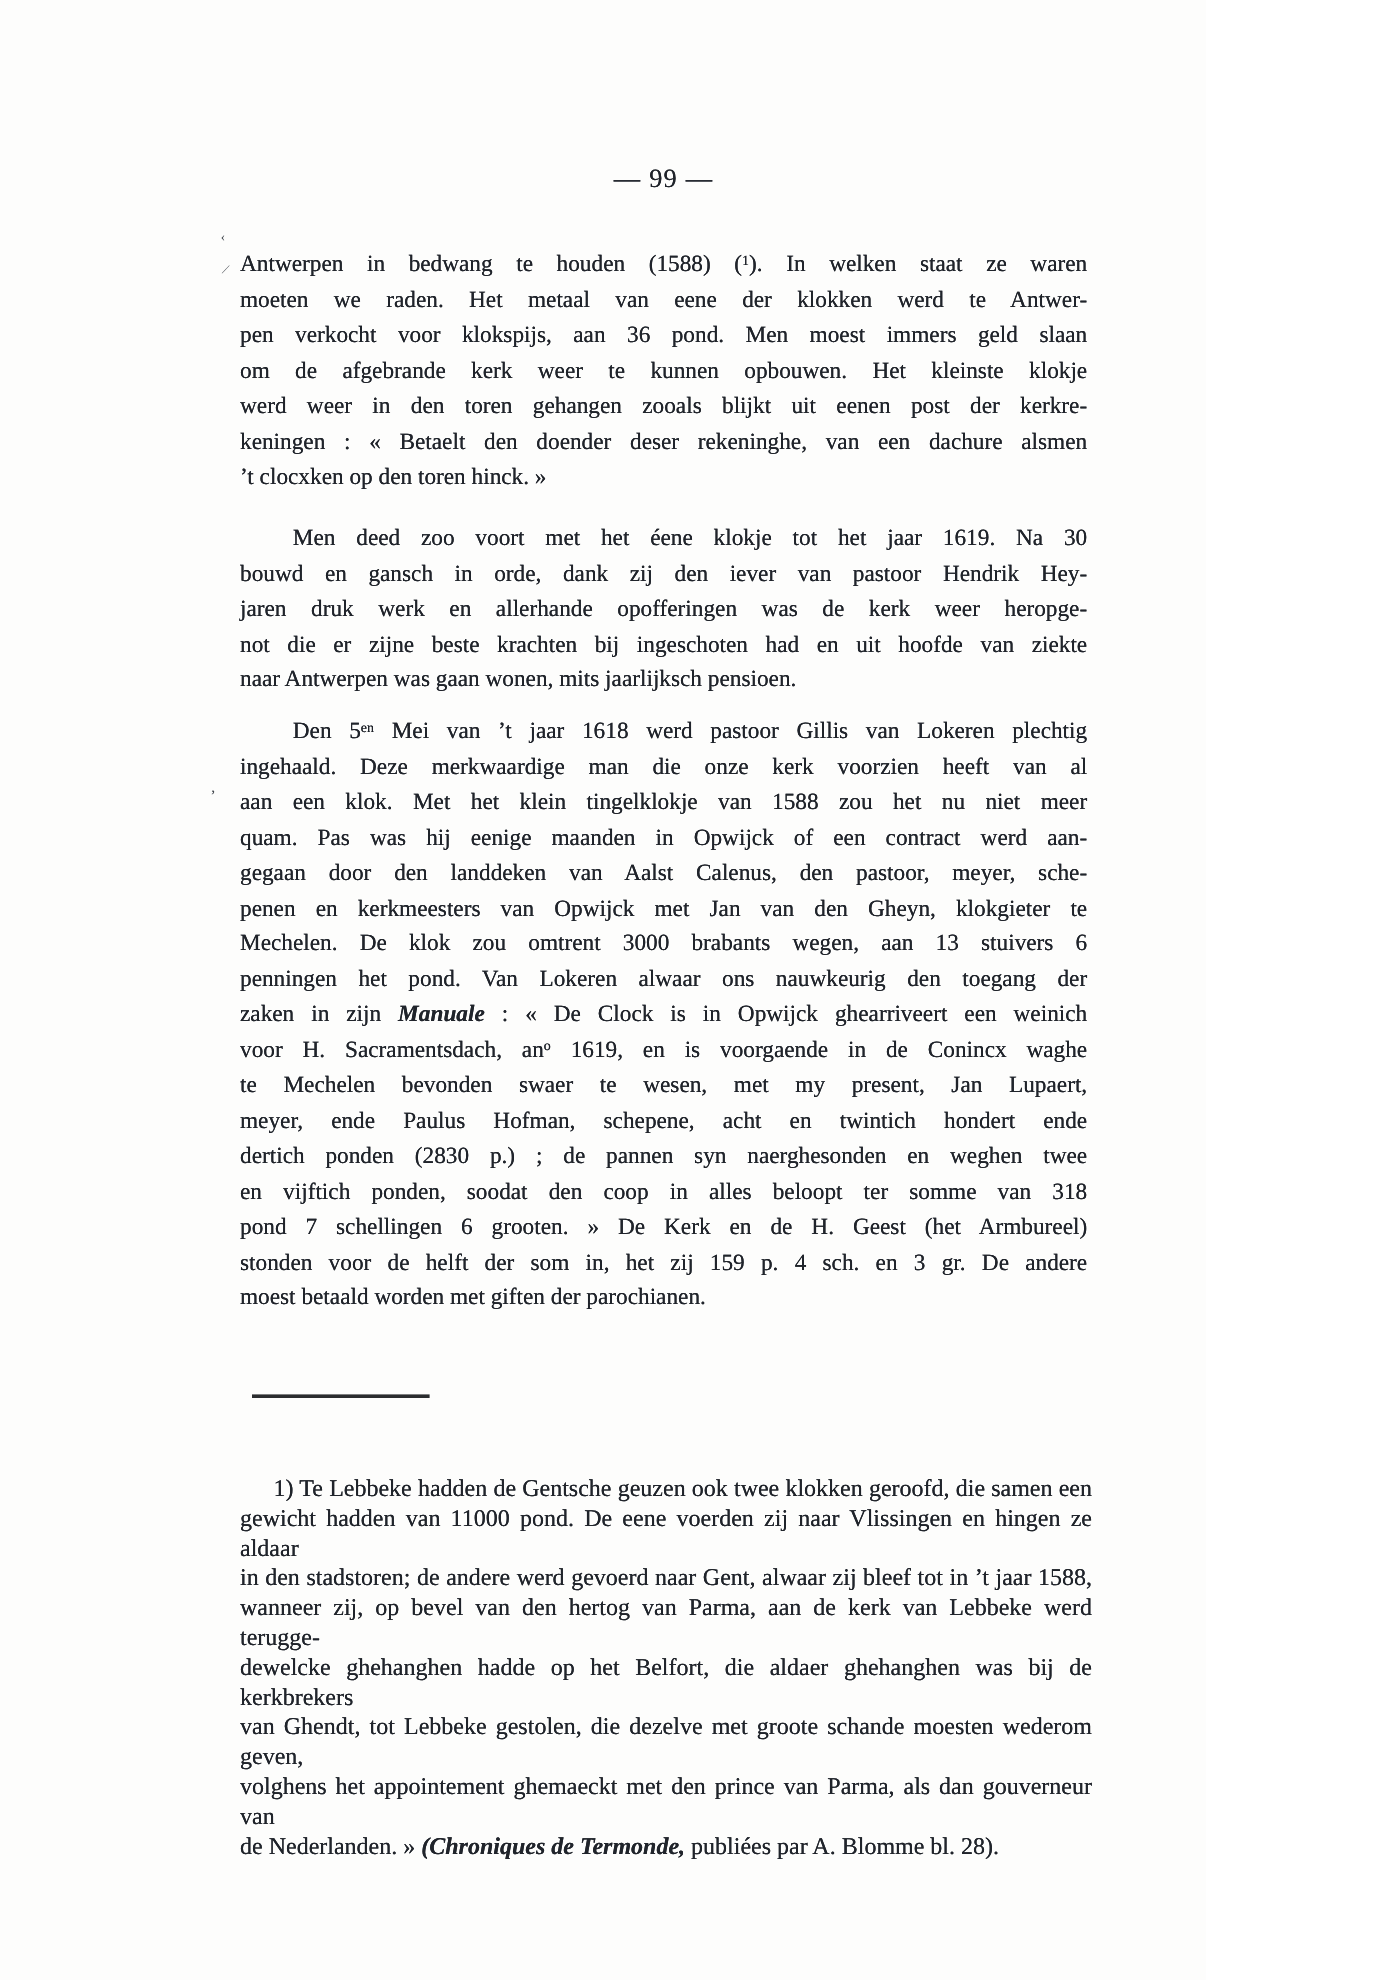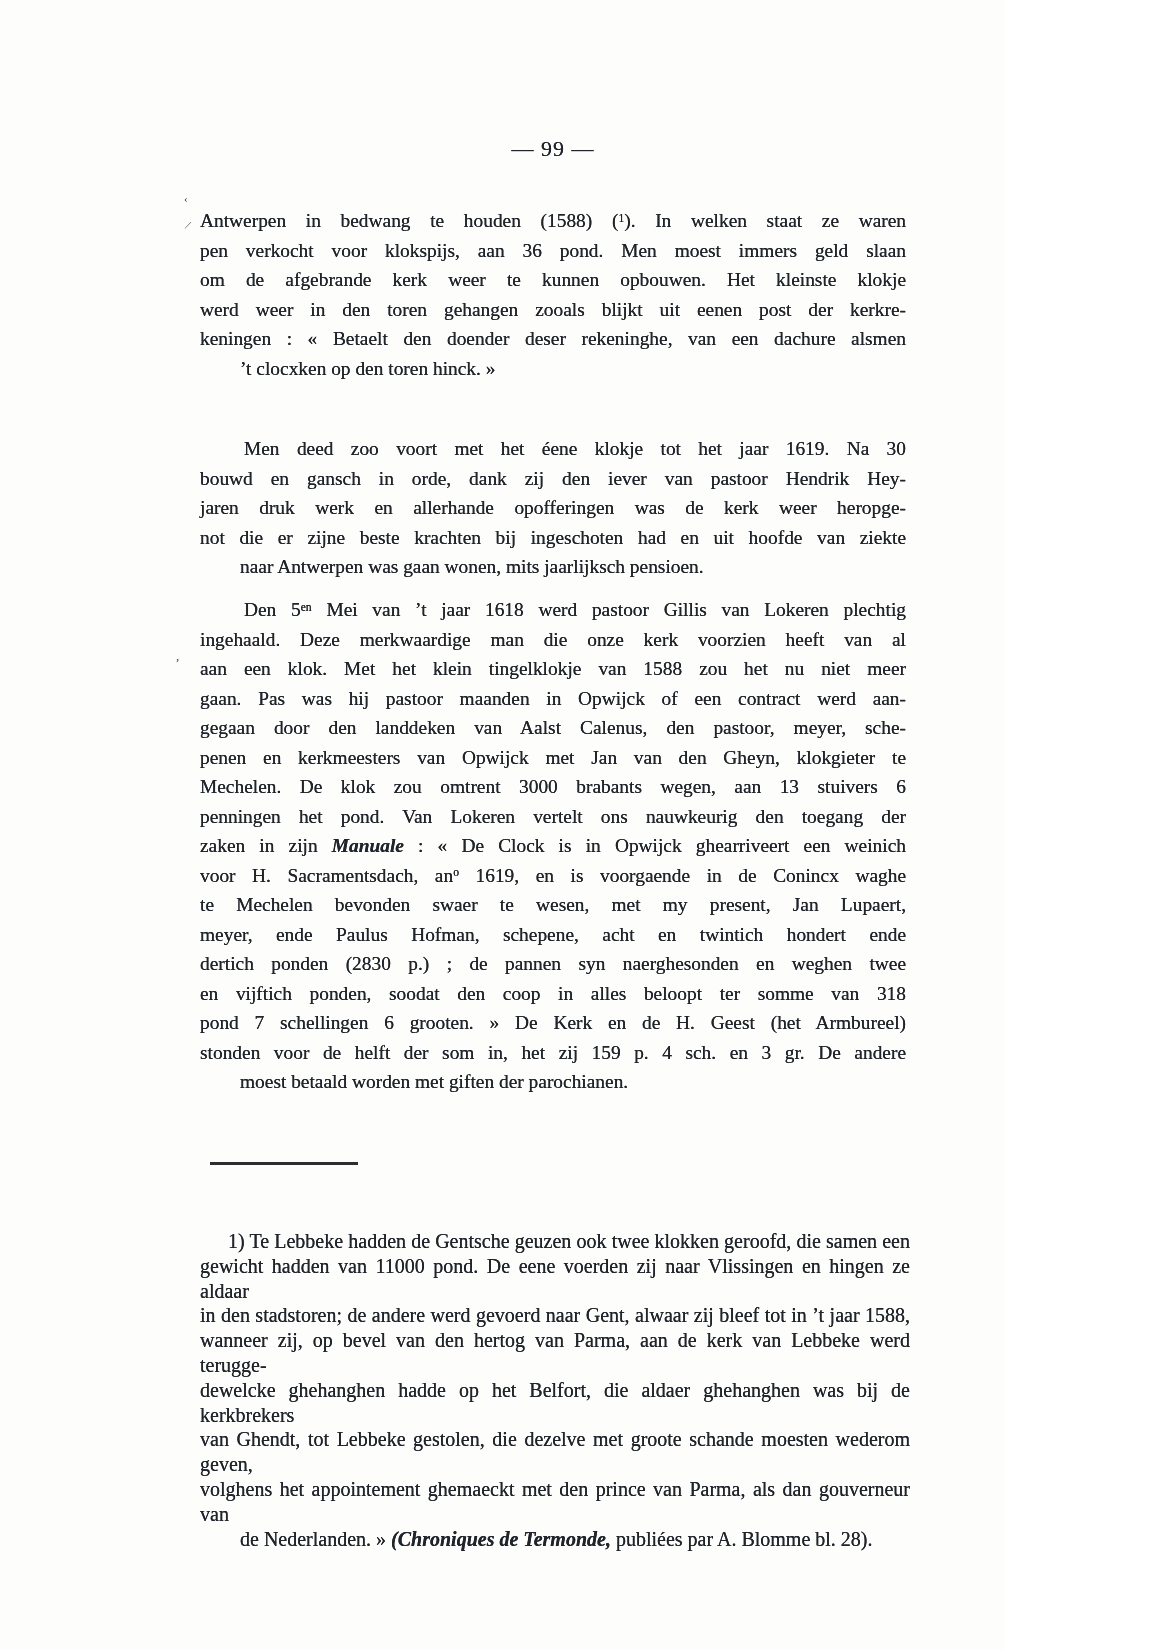--- a/index.html
+++ b/index.html
@@ -26,21 +26,21 @@
   .textblock {
     position: absolute;
     left: 200px;
     width: 706px;
   }
   .line {
     text-align: justify;
     text-align-last: justify;
     text-shadow: 0 0 0.5px currentColor;
   }
-  .line.last { text-align-last: left; margin-left: 40px; }
+  .line.last { text-align-last: left; }
   .body-para .line {
     font-size: 19.4px;
     line-height: 29.5px;
   }
   .indent .line:first-child { text-indent: 44px; }
   .p1 { top: 206px; }
   .p2 { top: 434px; }
   .p3 { top: 595px; }
   .rule {
     position: absolute;
@@ -78,44 +78,45 @@
 <div class="page">
 
   <div class="pageno">— 99 —</div>
 
   <span class="artifact a1">‹</span>
   <span class="artifact a2">⁄</span>
   <span class="artifact a3">,</span>
 
   <div class="textblock body-para p1">
       <div class="line">Antwerpen in bedwang te houden (1588) (<sup>1</sup>). In welken staat ze waren</div>
+      <div class="line">moeten we raden. Het metaal van eene der klokken werd te Antwer-</div>
       <div class="line">pen verkocht voor klokspijs, aan 36 pond. Men moest immers geld slaan</div>
       <div class="line">om de afgebrande kerk weer te kunnen opbouwen. Het kleinste klokje</div>
       <div class="line">werd weer in den toren gehangen zooals blijkt uit eenen post der kerkre-</div>
       <div class="line">keningen : « Betaelt den doender deser rekeninghe, van een dachure alsmen</div>
       <div class="line last">’t clocxken op den toren hinck. »</div>
     </div>
 
   <div class="textblock body-para indent p2">
       <div class="line">Men deed zoo voort met het éene klokje tot het jaar 1619. Na 30</div>
       <div class="line">bouwd en gansch in orde, dank zij den iever van pastoor Hendrik Hey-</div>
       <div class="line">jaren druk werk en allerhande opofferingen was de kerk weer heropge-</div>
       <div class="line">not die er zijne beste krachten bij ingeschoten had en uit hoofde van ziekte</div>
       <div class="line last">naar Antwerpen was gaan wonen, mits jaarlijksch pensioen.</div>
     </div>
 
   <div class="textblock body-para indent p3">
       <div class="line">Den 5<sup>en</sup> Mei van ’t jaar 1618 werd pastoor Gillis van Lokeren plechtig</div>
       <div class="line">ingehaald. Deze merkwaardige man die onze kerk voorzien heeft van al</div>
       <div class="line">aan een klok. Met het klein tingelklokje van 1588 zou het nu niet meer</div>
-      <div class="line">gaan. Pas was hij pastoor maanden in Opwijck of een contract werd aan-</div>
+      <div class="line">quam. Pas was hij eenige maanden in Opwijck of een contract werd aan-</div>
       <div class="line">gegaan door den landdeken van Aalst Calenus, den pastoor, meyer, sche-</div>
       <div class="line">penen en kerkmeesters van Opwijck met Jan van den Gheyn, klokgieter te</div>
       <div class="line">Mechelen. De klok zou omtrent 3000 brabants wegen, aan 13 stuivers 6</div>
-      <div class="line">penningen het pond. Van Lokeren vertelt ons nauwkeurig den toegang der</div>
+      <div class="line">penningen het pond. Van Lokeren alwaar ons nauwkeurig den toegang der</div>
       <div class="line">zaken in zijn <i><b>Manuale</b></i> : « De Clock is in Opwijck ghearriveert een weinich</div>
       <div class="line">voor H. Sacramentsdach, an<sup>o</sup> 1619, en is voorgaende in de Conincx waghe</div>
       <div class="line">te Mechelen bevonden swaer te wesen, met my present, Jan Lupaert,</div>
       <div class="line">meyer, ende Paulus Hofman, schepene, acht en twintich hondert ende</div>
       <div class="line">dertich ponden (2830 p.) ; de pannen syn naerghesonden en weghen twee</div>
       <div class="line">en vijftich ponden, soodat den coop in alles beloopt ter somme van 318</div>
       <div class="line">pond 7 schellingen 6 grooten. » De Kerk en de H. Geest (het Armbureel)</div>
       <div class="line">stonden voor de helft der som in, het zij 159 p. 4 sch. en 3 gr. De andere</div>
       <div class="line last">moest betaald worden met giften der parochianen.</div>
     </div>

